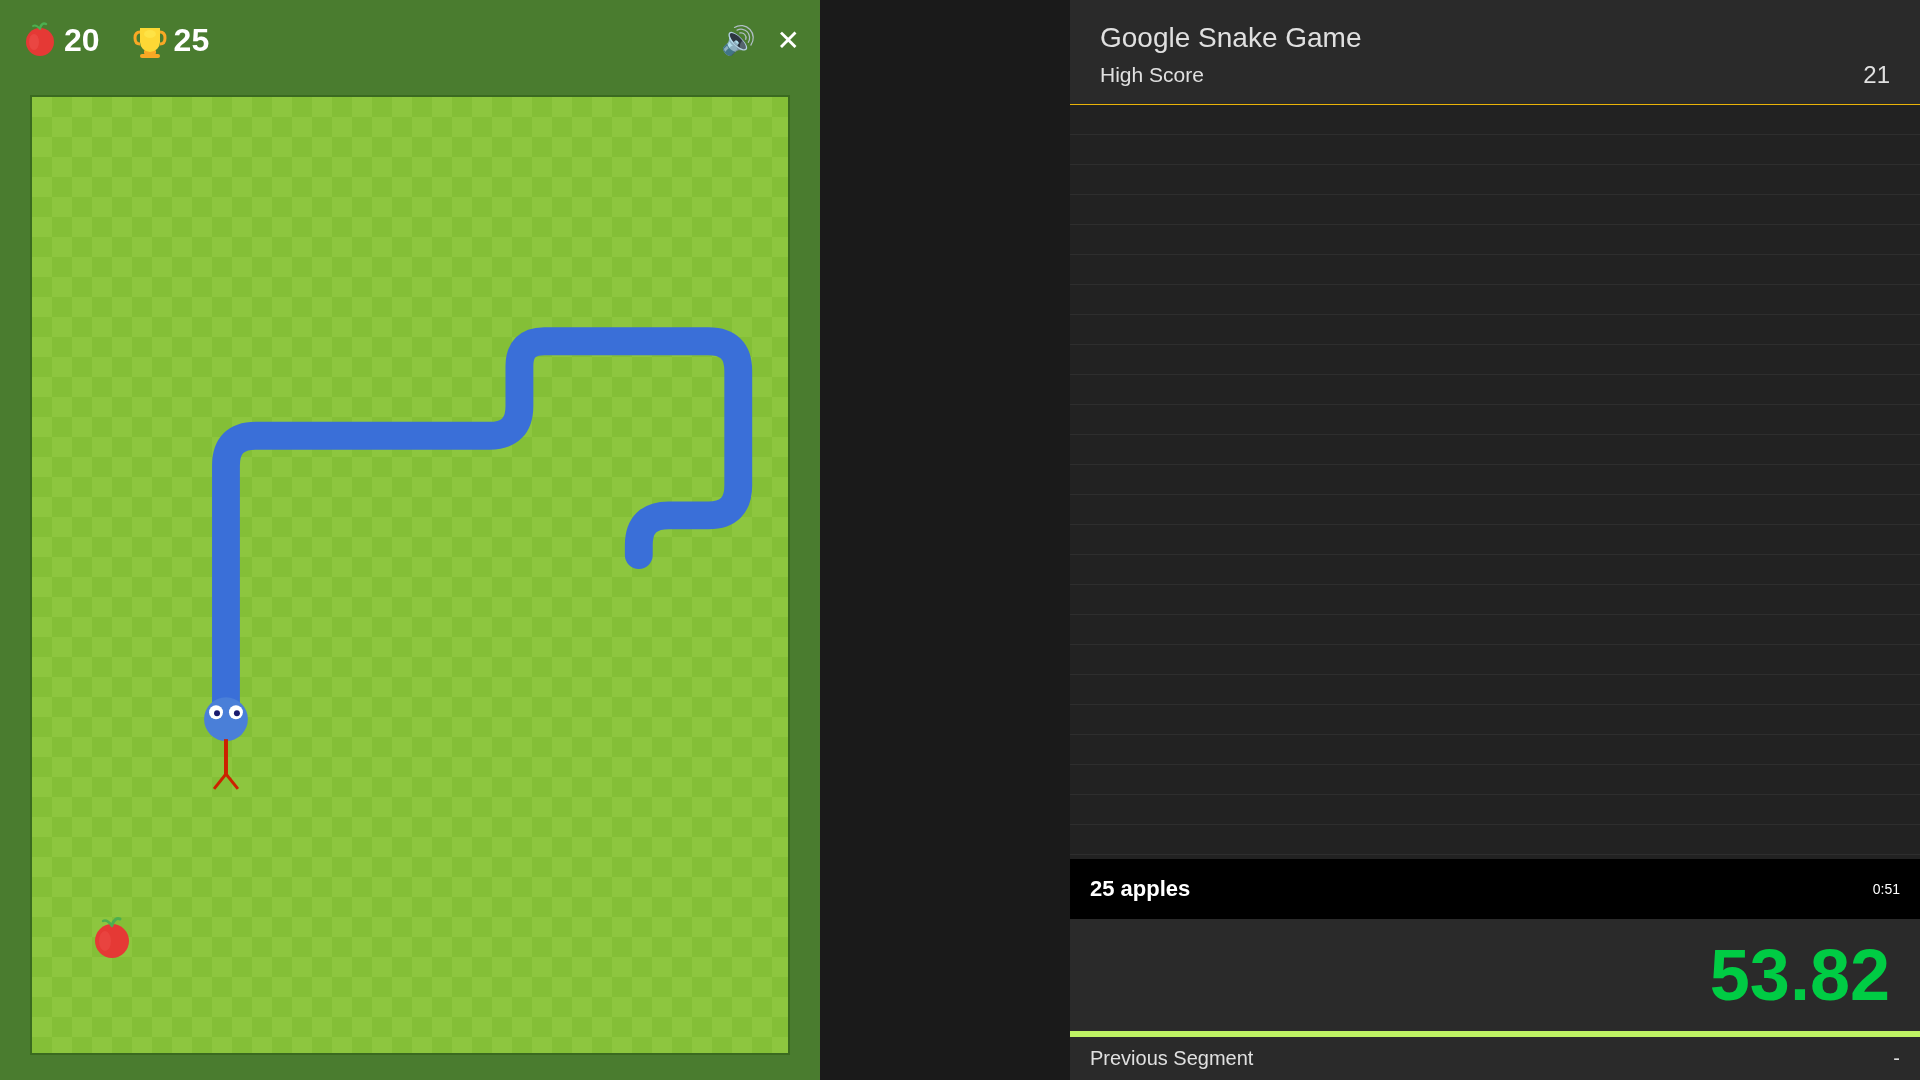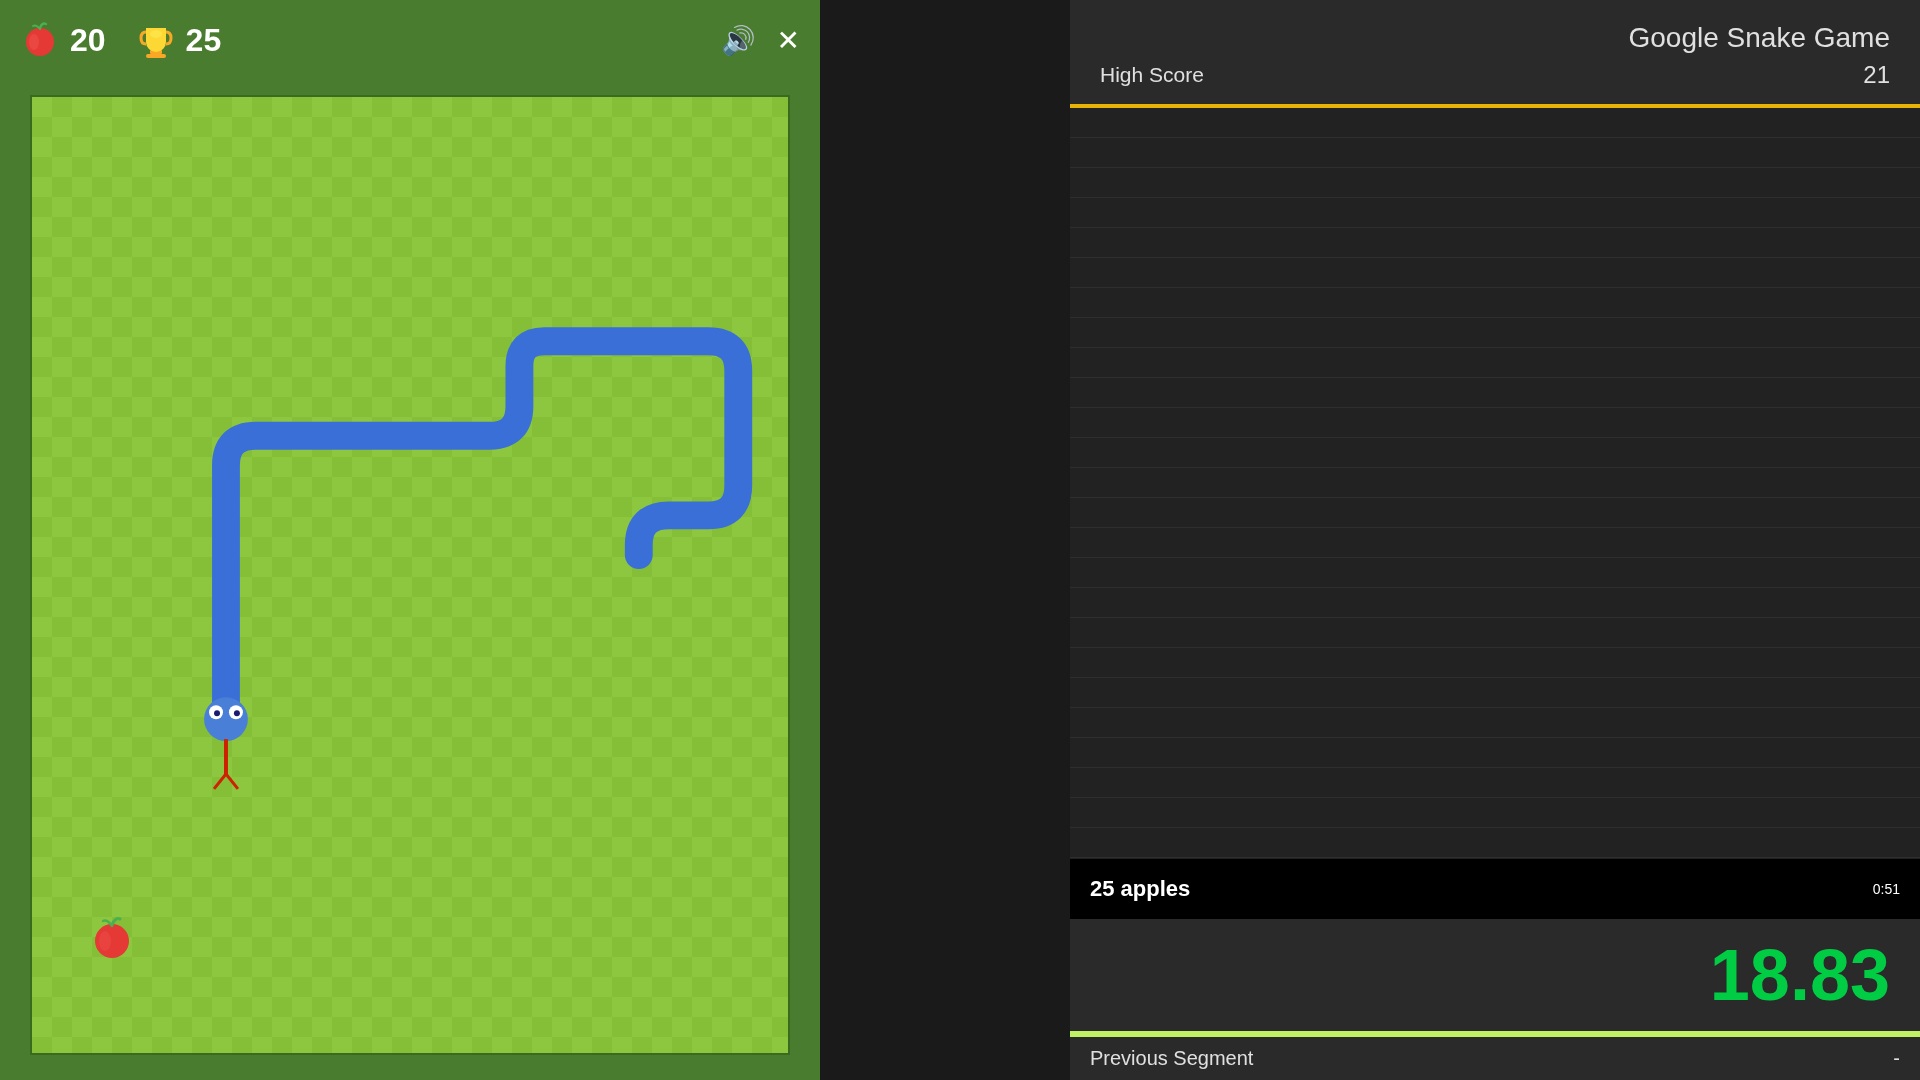--- a/index.html
+++ b/index.html
@@ -27,21 +27,21 @@
       height: 80px;
       display: flex;
       align-items: center;
       padding: 0 20px;
       gap: 30px;
     }
 
     .score-item {
       display: flex;
       align-items: center;
-      gap: 10px;
+      gap: 4px;
     }
 
     .apple-icon {
       width: 40px;
       height: 40px;
     }
 
     .trophy-icon {
       width: 40px;
       height: 40px;
@@ -130,22 +130,21 @@
       width: 850px;
       height: 1080px;
       background: #2a2a2a;
       flex-shrink: 0;
       display: flex;
       flex-direction: column;
     }
 
     #panel-header {
       padding: 20px 30px 15px 30px;
-      border-bottom: 4px solid #eab308;
-      text-align: right;
+      border-bottom: 1px solid #eab308;
     }
 
     #panel-title {
       color: #e0e0e0;
       font-size: 28px;
       font-weight: normal;
       line-height: 1.3;
     }
 
     #high-score-row {
@@ -328,20 +327,20 @@
   </div>
 
   <div id="panel-content"></div>
 
   <div id="bottom-bar">
     <span id="apples-label">25 apples</span>
     <span id="timer-value">0:51</span>
   </div>
 
   <div id="big-timer">
-    <span id="big-timer-value">18.83</span>
+    <span id="big-timer-value">53.82</span>
   </div>
 
   <div id="previous-segment-bar">
     <span id="prev-seg-label">Previous Segment</span>
     <span id="prev-seg-value">-</span>
   </div>
 </div>
 
 </body></html>

